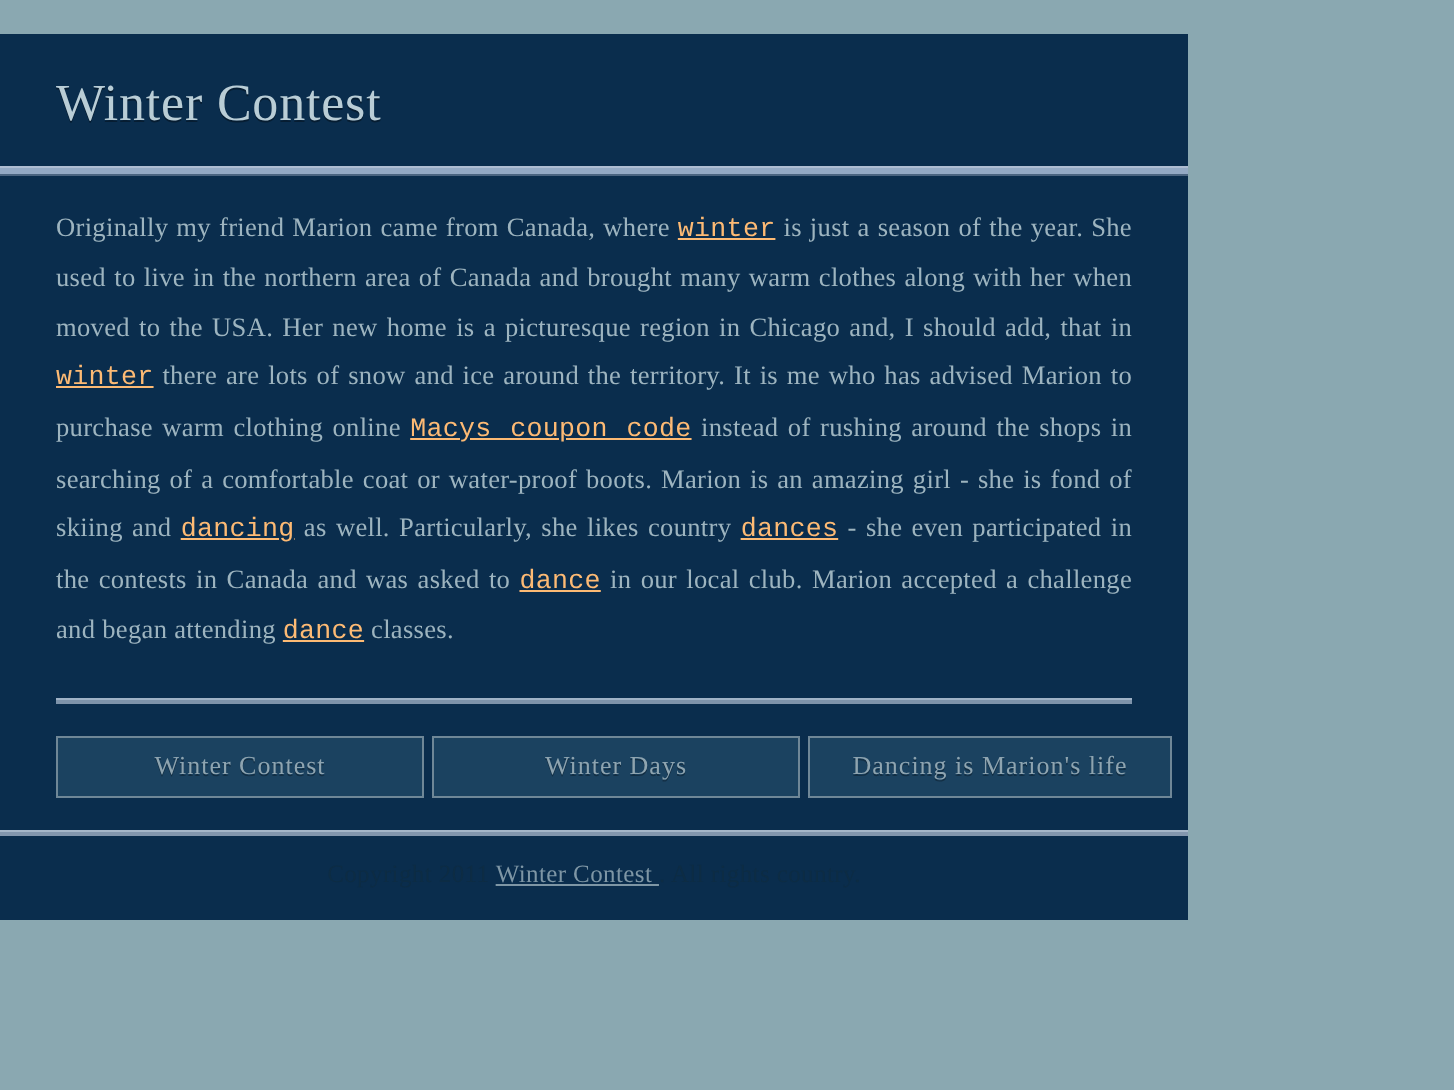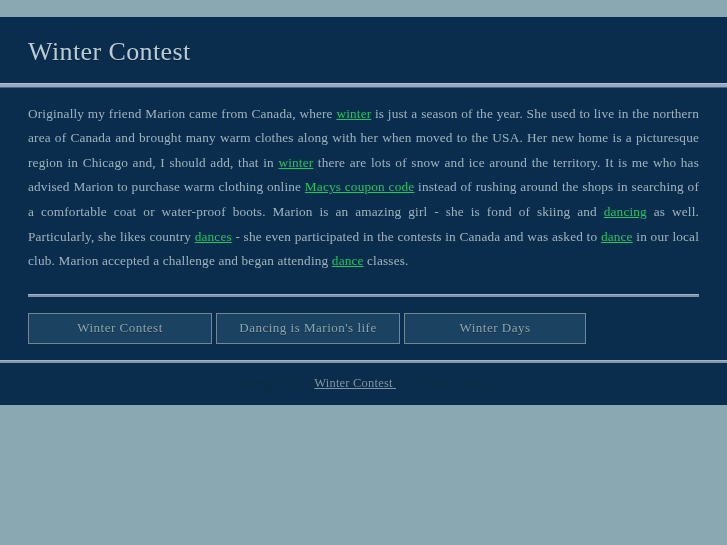--- a/index.html
+++ b/index.html
@@ -10,21 +10,21 @@
     width: 727px;
     height: 545px;
     background: #8aa8b1;
     font-family: "Liberation Serif", "DejaVu Serif", serif;
     overflow: hidden;
   }
 
   
   #page {
     position: relative;
-    width: 727px;
+    width: 594px;
     height: 545px;
     background: #8aa8b1;
   }
 
   .top-strip {
     height: 17px;
     background: #8aa8b1;
   }
 
   .dark-region {
@@ -65,23 +65,24 @@
   }
   .article p {
     margin: 0;
     color: #9db4bf;
     font-size: 13.3px;
     line-height: 24.6px;
     text-align: justify;
     letter-spacing: 0.15px;
   }
   .article a, .inline-link {
-    color: #22c55e;
+    color: #fdba74;
     text-decoration: underline;
     cursor: pointer;
+    font-family: Liberation Mono, monospace;
   }
 
   
   .nav-rule {
     height: 2px;
     background: #7e93aa;
     border-top: 1px solid #9fb2c6;
     margin: 20px 0 0 0;
     width: 100%;
   }
@@ -155,22 +156,22 @@
     </div>
 
     <div class="article">
       <p><span>Originally my friend Marion came from Canada, where </span><a class="inline-link">winter</a><span> is just a season of the year. She used to live in the northern area of Canada and brought many warm clothes along with her when moved to the USA. Her new home is a picturesque region in Chicago and, I should add, that in </span><a class="inline-link">winter</a><span> there are lots of snow and ice around the territory. It is me who has advised Marion to purchase warm clothing online </span><a class="inline-link">Macys coupon code</a><span> instead of rushing around the shops in searching of a comfortable coat or water-proof boots. Marion is an amazing girl - she is fond of skiing and </span><a class="inline-link">dancing</a><span> as well. Particularly, she likes country </span><a class="inline-link">dances</a><span> - she even participated in the contests in Canada and was asked to </span><a class="inline-link">dance</a><span> in our local club. Marion accepted a challenge and began attending </span><a class="inline-link">dance</a><span> classes.</span></p>
       <div class="nav-rule"></div>
     </div>
 
     <div class="nav-wrap">
       <div class="nav">
         <div class="nav-btn">Winter Contest</div>
+        <div class="nav-btn">Winter Days</div>
         <div class="nav-btn">Dancing is Marion's life</div>
-        <div class="nav-btn">Winter Days</div>
       </div>
     </div>
 
     <div class="footer-rule"></div>
     <div class="footer">
       <span class="footer-text"><span>Copyright 2011 </span><a>Winter Contest </a><span>. All rights country.</span></span>
     </div>
 
   </div>
 

